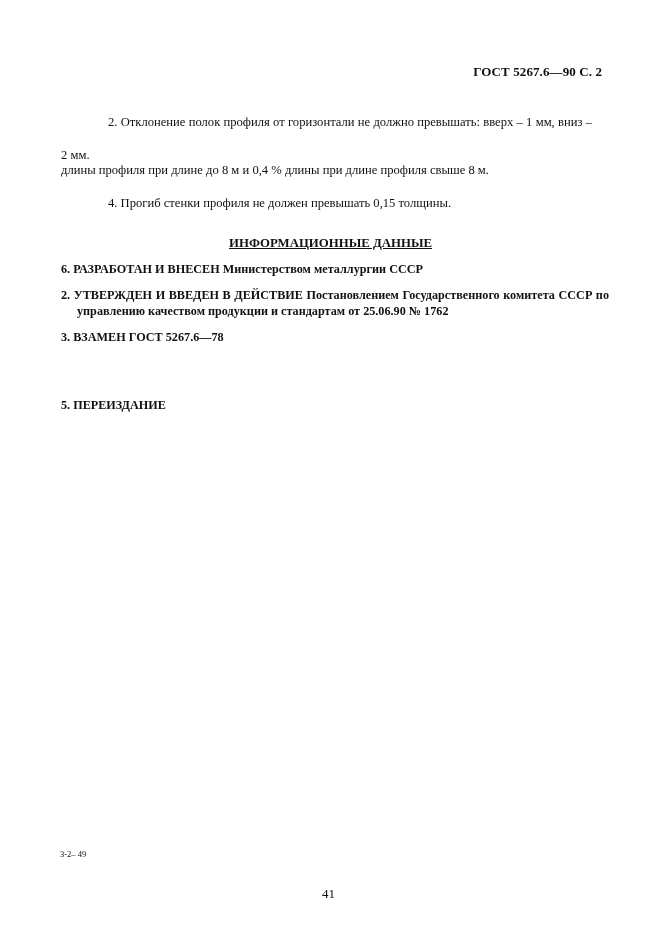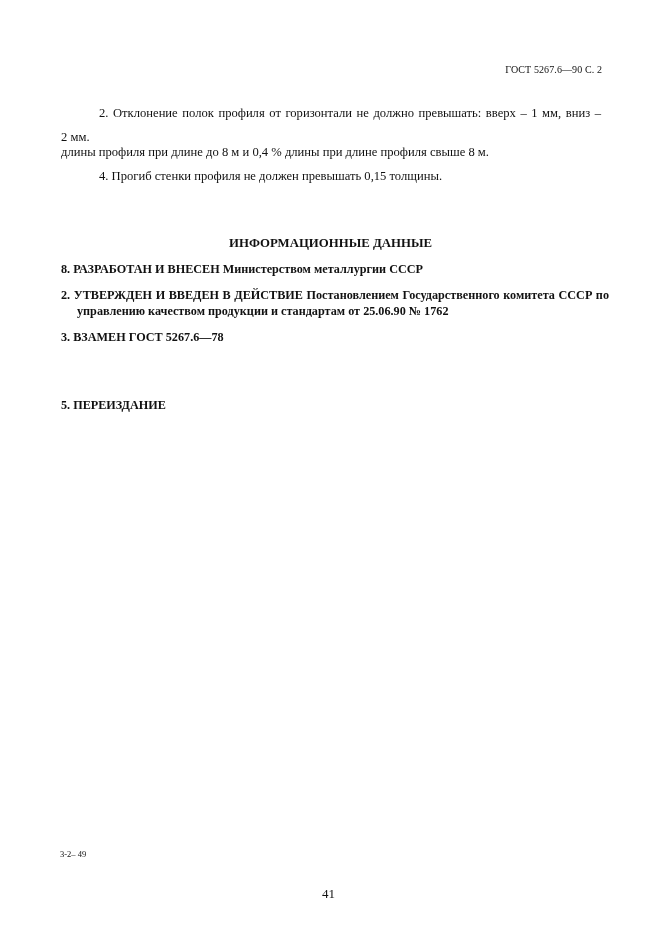--- a/index.html
+++ b/index.html
@@ -1,20 +1,20 @@
 <!DOCTYPE html>
 <html><head>
   <meta charset="utf-8">
   <style>
     html, body { margin: 0; padding: 0; background: #ffffff; }
     body { width: 661px; height: 936px; position: relative; overflow: hidden; color: #111; font-family: "Liberation Serif", "DejaVu Serif", serif; }
-    .header { position: absolute; top: 64px; right: 59px; font-weight: normal; font-size: 10px; letter-spacing: 0.1px; }
+    .header { position: absolute; top: 64px; right: 59px; font-weight: bold; font-size: 13px; letter-spacing: 0.1px; }
     .body-block { position: absolute; left: 61px; width: 548px; top: 98px; font-size: 12.6px; line-height: 15.6px; text-align: justify; }
-    .body-block p { margin: 8px; text-indent: 30px; font-family: Liberation Serif, serif; }
-    .section-title { position: absolute; top: 236px; left: 0; width: 661px; text-align: center; font-weight: bold; font-size: 12.8px; }
+    .body-block p { margin: 17px; text-indent: 30px; font-family: Liberation Serif, serif; }
+    .section-title { position: absolute; top: 236px; left: 0; width: 661px; text-align: center; font-weight: bold; font-size: 12.8px; text-decoration: underline; }
     .info { position: absolute; left: 61px; width: 548px; font-weight: bold; font-size: 12.2px; line-height: 15.6px; }
     .info .item { position: absolute; left: 0; width: 548px; }
     .info .cont { padding-left: 16px; }
     .footer-code { position: absolute; left: 60px; top: 849px; font-size: 8.5px; text-align: center; }
     .page-num { position: absolute; left: 322px; top: 886px; font-size: 13px; }
   </style>
 </head>
 <body>
 
 <div class="header">ГОСТ 5267.6—90 С. 2</div>
@@ -23,21 +23,21 @@
   <p style="text-align-last: justify;"><span>2. Отклонение полок профиля от горизонтали не должно превышать: вверх – 1 мм, вниз –</span></p>
   <div>2 мм.</div>
   <div>длины профиля при длине до 8 м и 0,4 % длины при длине профиля свыше 8 м.</div>
   <p>4. Прогиб стенки профиля не должен превышать 0,15 толщины.</p>
 </div>
 
 <div class="section-title">ИНФОРМАЦИОННЫЕ ДАННЫЕ</div>
 
 <div class="info">
   <div class="item" style="top:262px;">
-    <div>8. РАЗРАБОТАН И ВНЕСЕН Министерством металлургии СССР</div>
+    <div>6. РАЗРАБОТАН И ВНЕСЕН Министерством металлургии СССР</div>
   </div>
   <div class="item" style="top:288px;">
     <div style="text-align: justify; text-align-last: justify;">2. УТВЕРЖДЕН И ВВЕДЕН В ДЕЙСТВИЕ Постановлением Государственного комитета СССР по</div>
     <div class="cont">управлению качеством продукции и стандартам от 25.06.90 № 1762</div>
   </div>
   <div class="item" style="top:330px;">
     <div>3. ВЗАМЕН ГОСТ 5267.6—78</div>
   </div>
   <div class="item" style="top:356px;">
   </div>

